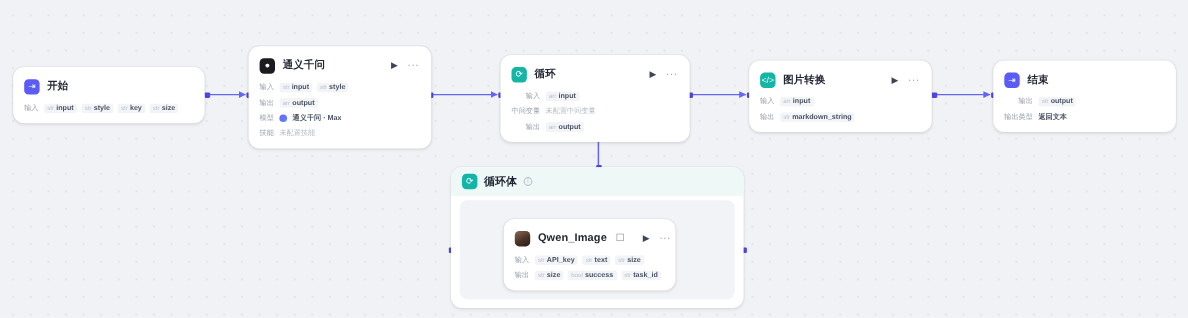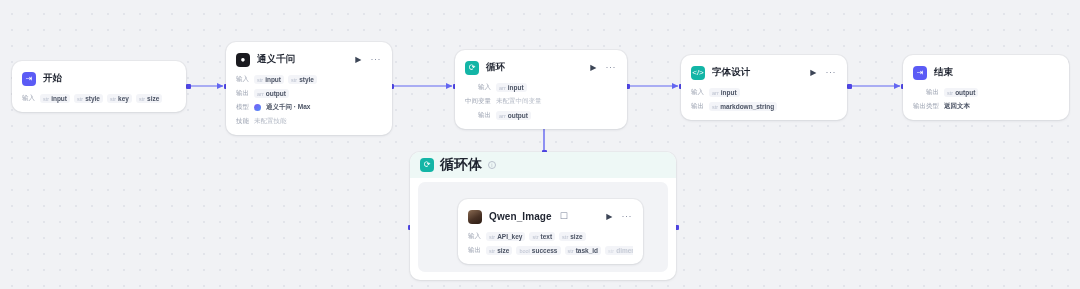--- a/index.html
+++ b/index.html
@@ -107,21 +107,21 @@
     border-radius: 10px;
     box-shadow: 0 1px 3px rgba(16,24,40,.08), 0 0 0 1px rgba(16,24,40,.03);
     overflow: hidden;
   }
   .lb-head {
     height: 26px;
     display: flex; align-items: center; gap: 6px;
     padding: 0 10px;
     background: #eef8f6;
   }
-  .lb-title { font-size: 14px; font-weight: bold; color: #1f2430; }
+  .lb-title { font-size: 10px; font-weight: bold; color: #1f2430; }
   .info-i {
     width: 8px; height: 8px; border-radius: 50%;
     border: 1px solid #b9c0cc;
     color: #b9c0cc; font-size: 6px;
     display: flex; align-items: center; justify-content: center;
     line-height: 1;
   }
   .lb-body {
     position: absolute;
     left: 8px; right: 8px; top: 30px; bottom: 8px;
@@ -295,21 +295,21 @@
               <span>output</span>
             </span>
         </span>
       </div>
     </div>
   </div>
 
   <div class="node" style="left:681px; top:55px; width:166px;">
     <div class="node-head">
       <span class="nicon teal">&lt;/&gt;</span>
-      <span class="node-title">字体设计</span>
+      <span class="node-title">图片转换</span>
       <span class="head-spacer"></span>
       <span class="head-btn">▶</span>
       <span class="head-btn dots">···</span>
     </div>
     <div class="rows">
       <div class="row">
         <span class="rlab w1">输入</span>
         <span class="chips">
           <span class="chip">
               <span class="t">arr</span>
@@ -344,21 +344,21 @@
             </span>
         </span>
       </div>
       <div class="row">
         <span class="rlab w2">输出类型</span>
         <span class="val-strong">返回文本</span>
       </div>
     </div>
   </div>
 
-  <div class="node" style="left:458px; top:199px; width:185px;">
+  <div class="node" style="left:458px; top:199px; width:156px;">
     <div class="node-head">
       <span class="nicon img"></span>
       <span class="node-title mono">Qwen_Image</span>
       <span class="head-btn dots">☐</span>
       <span class="head-spacer"></span>
       <span class="head-btn">▶</span>
       <span class="head-btn dots">···</span>
     </div>
     <div class="rows">
       <div class="row">

